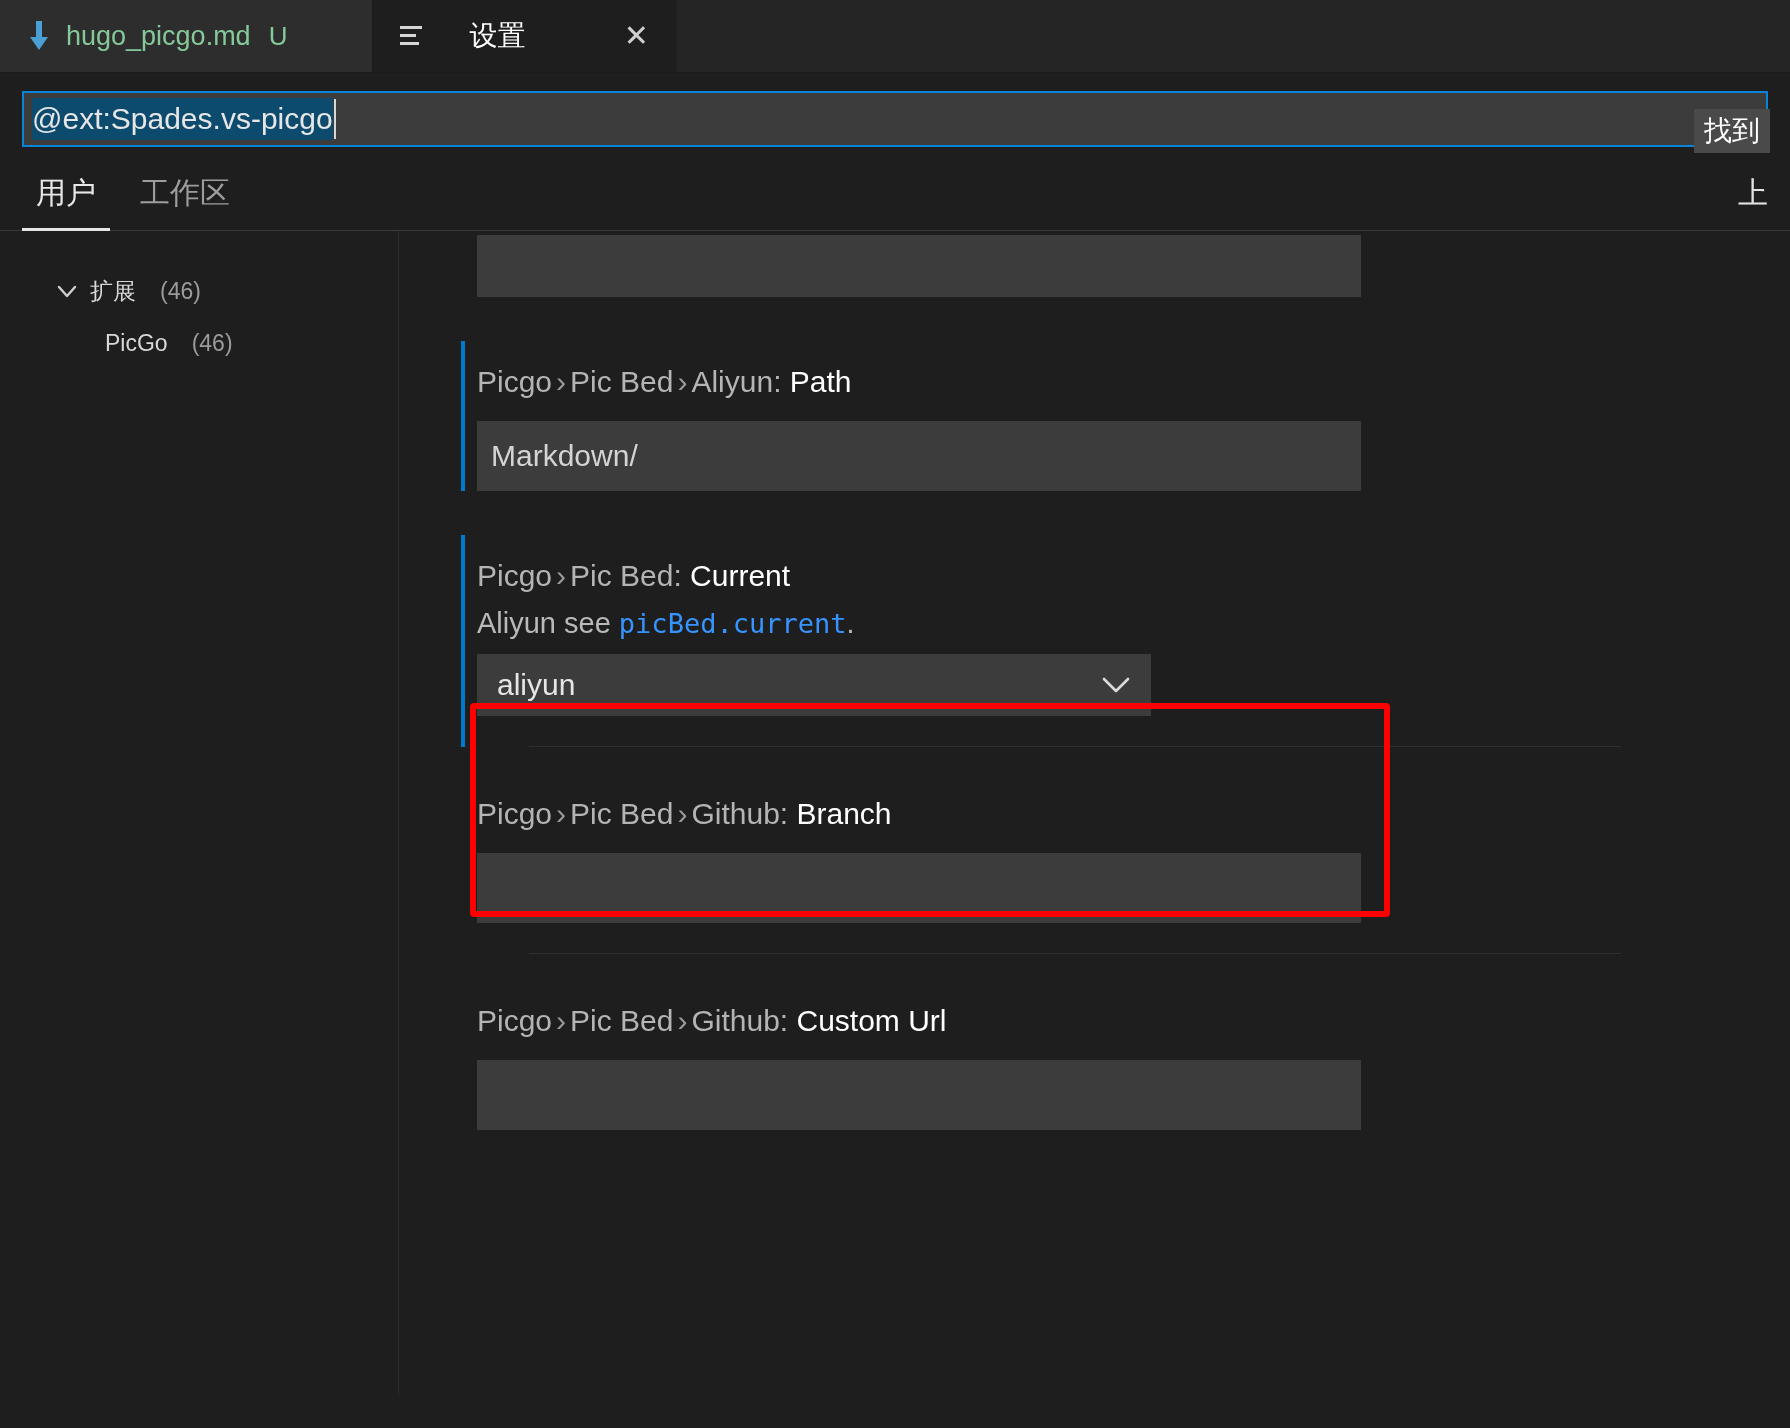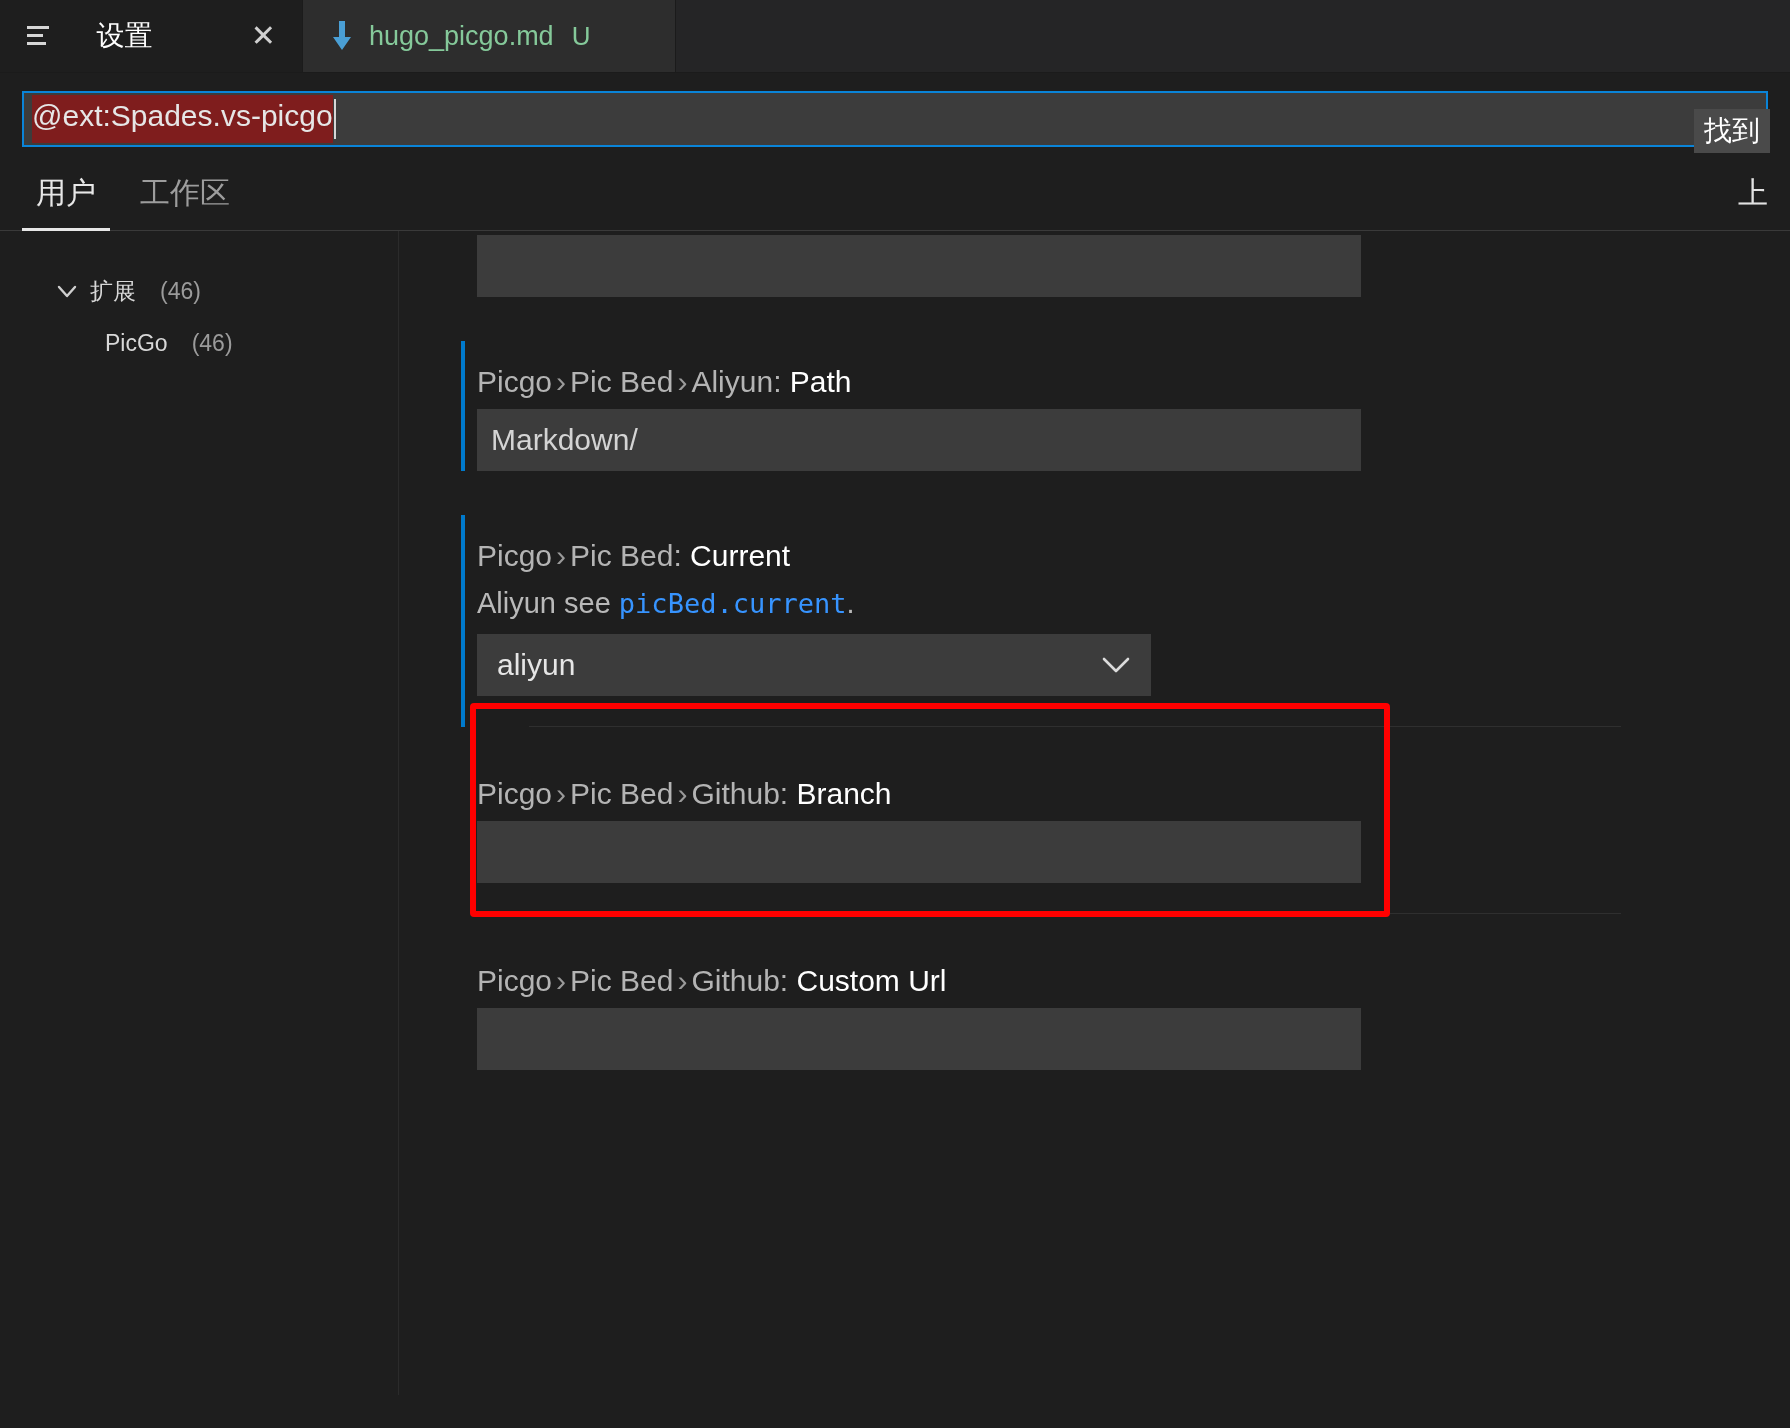--- a/index.html
+++ b/index.html
@@ -55,22 +55,22 @@
   .searchbox{
     height:52px;
     background:#3c3c3c;
     border:2px solid #0a84d8;
     display:flex;align-items:center;
     position:relative;
   }
   .searchtext{
     font-size:30px;
     color:#e6e6e6;
-    background:#7f1d1d;
-    padding:2px 0 9px 0;
+    background:#0c4a6e;
+    padding:2px 0 2px 0;
     margin-left:8px;
     line-height:1.25;
     white-space:pre;
   }
   .caret{
     width:2px;height:40px;background:#d6d6d6;margin-left:1px;
   }
   .found-pill{
     position:absolute;right:-4px;top:16px;
     background:#4a4a4a;
@@ -163,22 +163,23 @@
     font-size:29px;color:#b9b9b9;
     padding:4px 0 14px 0;
   }
   .desc .codelink{
     font-family:"DejaVu Sans Mono","Liberation Mono",monospace;
     color:#3794ff;font-size:27px;
     cursor:pointer;
   }
   .field{
     background:#3c3c3c;
-    height:62px;
+    height:70px;
     width:884px;
+    margin-top:12px;
   }
   .field.text{
     display:flex;align-items:center;
     padding-left:14px;box-sizing:border-box;
     font-size:30px;color:#d4d4d4;
   }
   .field.empty{}
   .select{
     width:674px;height:62px;
     background:#3c3c3c;
@@ -202,43 +203,43 @@
     border:6px solid #ff0000;
     border-radius:4px;
     pointer-events:none;
     z-index:40;
   }
 </style>
 </head>
 <body>
 
 <div class="tabbar">
+
+  <div class="tab tab-md">
+    <span>
+      <svg class="md-icon" viewBox="0 0 26 34" xmlns="http://www.w3.org/2000/svg">
+        <path d="M10 2 h6 v16 h6 l-9 13 l-9 -13 h6 z" fill="#4a9fd5"></path>
+      </svg>
+    </span>
+    <span class="tab-label">hugo_picgo.md</span>
+    <span class="tab-dirty">U</span>
+  </div>
 
   <div class="tab tab-settings active">
     <span>
       <svg class="settings-icon" viewBox="0 0 28 26" xmlns="http://www.w3.org/2000/svg">
         <rect x="1" y="3" width="22" height="3" fill="#d6d6d6"></rect>
         <rect x="1" y="11" width="16" height="3" fill="#d6d6d6"></rect>
         <rect x="1" y="19" width="19" height="3" fill="#d6d6d6"></rect>
       </svg>
     </span>
     <span class="tab-label">设置</span>
     <span class="close-x">✕</span>
   </div>
 
-  <div class="tab tab-md">
-    <span>
-      <svg class="md-icon" viewBox="0 0 26 34" xmlns="http://www.w3.org/2000/svg">
-        <path d="M10 2 h6 v16 h6 l-9 13 l-9 -13 h6 z" fill="#4a9fd5"></path>
-      </svg>
-    </span>
-    <span class="tab-label">hugo_picgo.md</span>
-    <span class="tab-dirty">U</span>
-  </div>
-
   <div class="tabbar-rest"></div>
 </div>
 
 <div class="searchwrap">
   <div class="searchbox">
     <span class="searchtext">@ext:Spades.vs-picgo</span>
     <span class="caret"></span>
     <span class="found-pill">找到</span>
   </div>
 </div>

